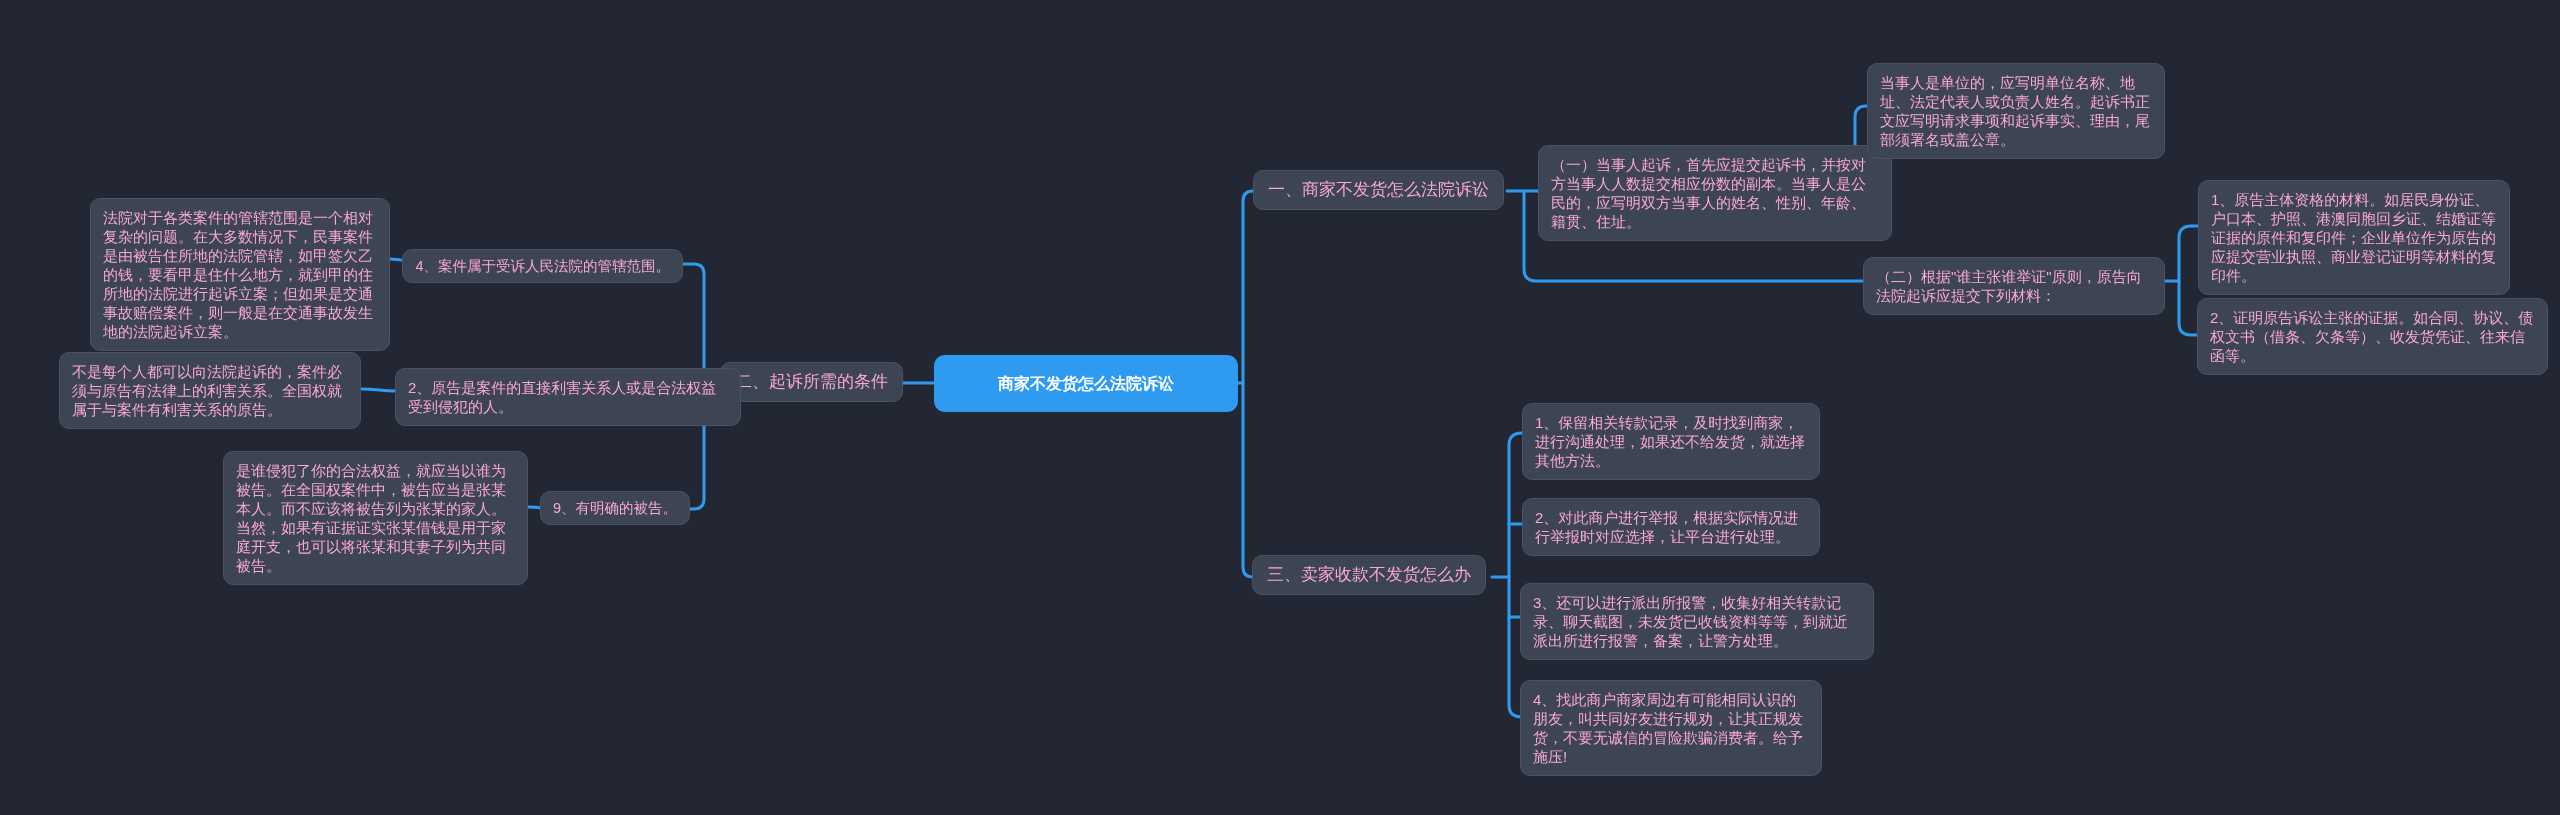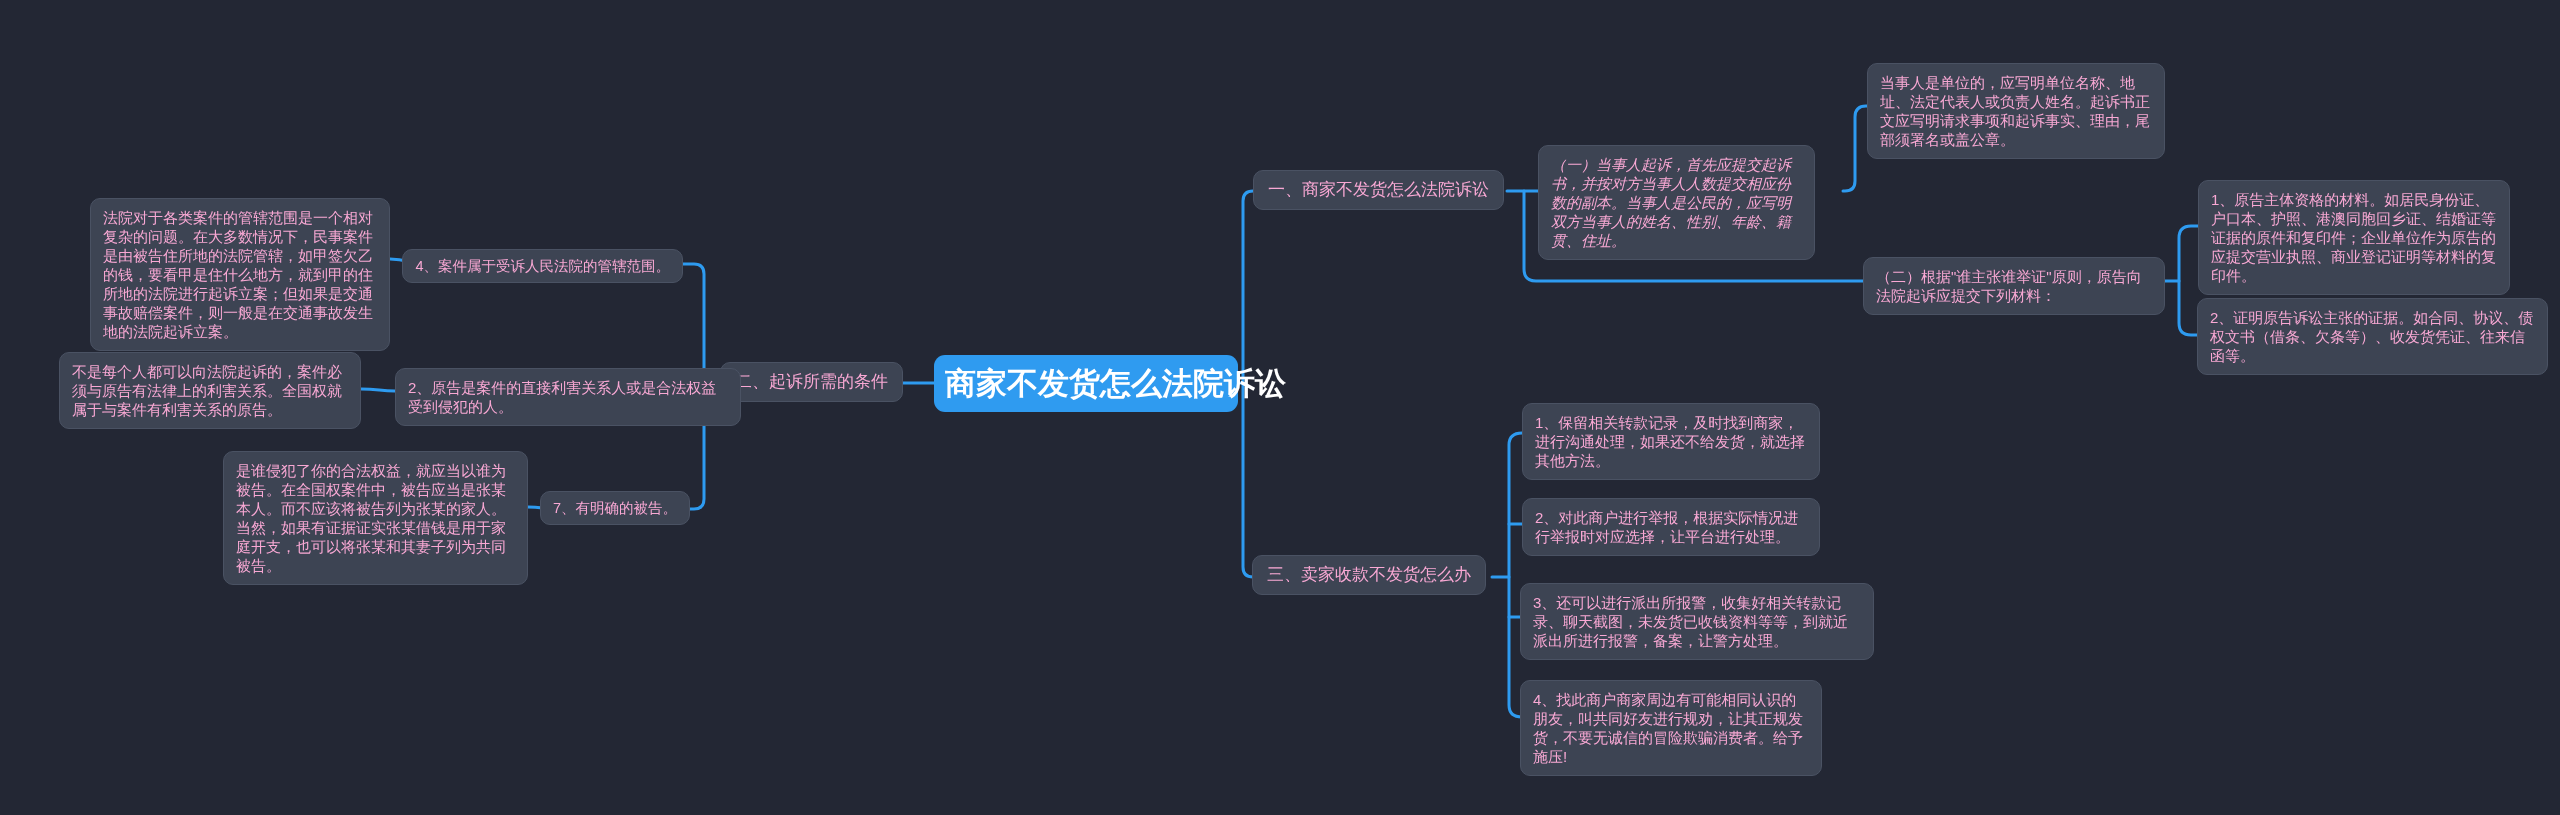--- a/index.html
+++ b/index.html
@@ -22,21 +22,21 @@
     line-height: 19px;
     box-sizing: border-box;
     word-break: break-all;
     text-align: left;
   }
   .node.single { white-space: nowrap; padding: 7px 12px; font-size: 14.5px; line-height: 18px; }
   .node.branch-title { white-space: nowrap; padding: 8px 14px; font-size: 17px; line-height: 22px; }
   .node.center-topic {
     background: #2f9bf0; border: none; color: #ffffff;
     width: 302px; height: 55px;
-    font-size: 31px; line-height: 37px; font-weight: bold;
+    font-size: 16px; line-height: 37px; font-weight: bold;
     text-align: center; white-space: nowrap;
     border-radius: 10px; padding: 9px 10px;
     box-shadow: 0 0 0 1px #2f9bf0;
   }
   .edge { stroke: #2e9bf0; stroke-width: 3; fill: none; stroke-linecap: round; }
 </style>
 </head>
 <body>
 
 <div id="canvas">
@@ -61,29 +61,29 @@
     <path class="edge" d="M 1509 524 L 1522 524"></path>
     <path class="edge" d="M 1509 617 L 1520 617"></path>
   </svg>
 
   <div class="node center-topic" style="left:935px; top:356px;">商家不发货怎么法院诉讼</div>
 
   <div class="node branch-title" style="right:1657px; top:362px;">二、起诉所需的条件</div>
 
   <div class="node single" style="right:1877px; top:249px;">4、案件属于受诉人民法院的管辖范围。</div>
   <div class="node" style="left:395px; top:368px; width:346px;">2、原告是案件的直接利害关系人或是合法权益受到侵犯的人。</div>
-  <div class="node single" style="right:1870px; top:491px;">7、有明确的被告。</div>
+  <div class="node single" style="right:1870px; top:491px;">9、有明确的被告。</div>
 
   <div class="node" style="left:90px; top:198px; width:300px;">法院对于各类案件的管辖范围是一个相对复杂的问题。在大多数情况下，民事案件是由被告住所地的法院管辖，如甲签欠乙的钱，要看甲是住什么地方，就到甲的住所地的法院进行起诉立案；但如果是交通事故赔偿案件，则一般是在交通事故发生地的法院起诉立案。</div>
   <div class="node" style="left:59px; top:352px; width:302px;">不是每个人都可以向法院起诉的，案件必须与原告有法律上的利害关系。全国权就属于与案件有利害关系的原告。</div>
   <div class="node" style="left:223px; top:451px; width:305px;">是谁侵犯了你的合法权益，就应当以谁为被告。在全国权案件中，被告应当是张某本人。而不应该将被告列为张某的家人。当然，如果有证据证实张某借钱是用于家庭开支，也可以将张某和其妻子列为共同被告。</div>
 
   <div class="node branch-title" style="left:1253px; top:170px;">一、商家不发货怎么法院诉讼</div>
 
-  <div class="node" style="left:1538px; top:145px; width:277px;font-style:italic;">（一）当事人起诉，首先应提交起诉书，并按对方当事人人数提交相应份数的副本。当事人是公民的，应写明双方当事人的姓名、性别、年龄、籍贯、住址。</div>
+  <div class="node" style="left:1538px; top:145px; width:354px;">（一）当事人起诉，首先应提交起诉书，并按对方当事人人数提交相应份数的副本。当事人是公民的，应写明双方当事人的姓名、性别、年龄、籍贯、住址。</div>
   <div class="node" style="left:1867px; top:63px; width:298px;">当事人是单位的，应写明单位名称、地址、法定代表人或负责人姓名。起诉书正文应写明请求事项和起诉事实、理由，尾部须署名或盖公章。</div>
 
   <div class="node" style="left:1863px; top:257px; width:302px;">（二）根据"谁主张谁举证"原则，原告向法院起诉应提交下列材料：</div>
   <div class="node" style="left:2198px; top:180px; width:312px;">1、原告主体资格的材料。如居民身份证、户口本、护照、港澳同胞回乡证、结婚证等证据的原件和复印件；企业单位作为原告的应提交营业执照、商业登记证明等材料的复印件。</div>
   <div class="node" style="left:2197px; top:298px; width:351px;">2、证明原告诉讼主张的证据。如合同、协议、债权文书（借条、欠条等）、收发货凭证、往来信函等。</div>
 
   <div class="node branch-title" style="left:1252px; top:555px;">三、卖家收款不发货怎么办</div>
 
   <div class="node" style="left:1522px; top:403px; width:298px;">1、保留相关转款记录，及时找到商家，进行沟通处理，如果还不给发货，就选择其他方法。</div>
   <div class="node" style="left:1522px; top:498px; width:298px;">2、对此商户进行举报，根据实际情况进行举报时对应选择，让平台进行处理。</div>

